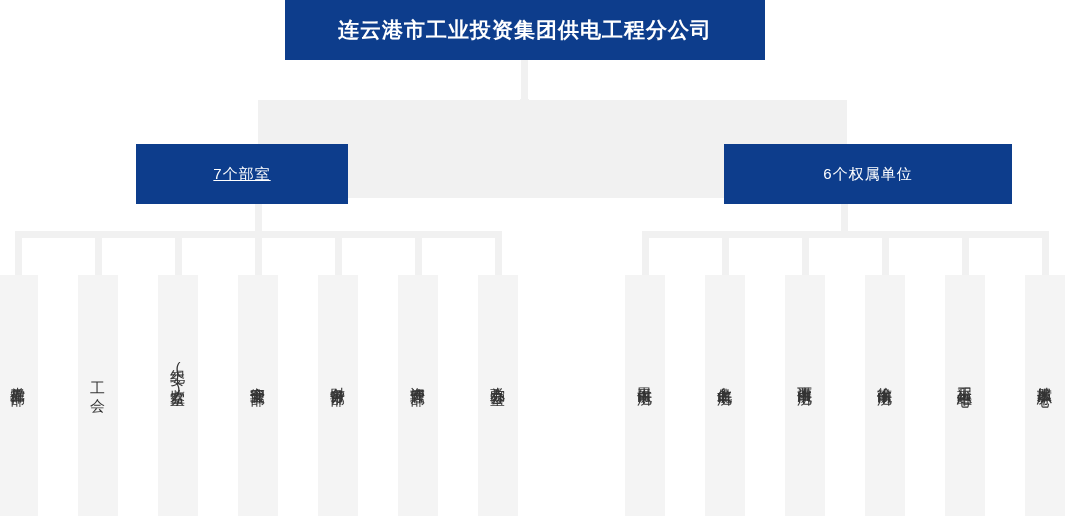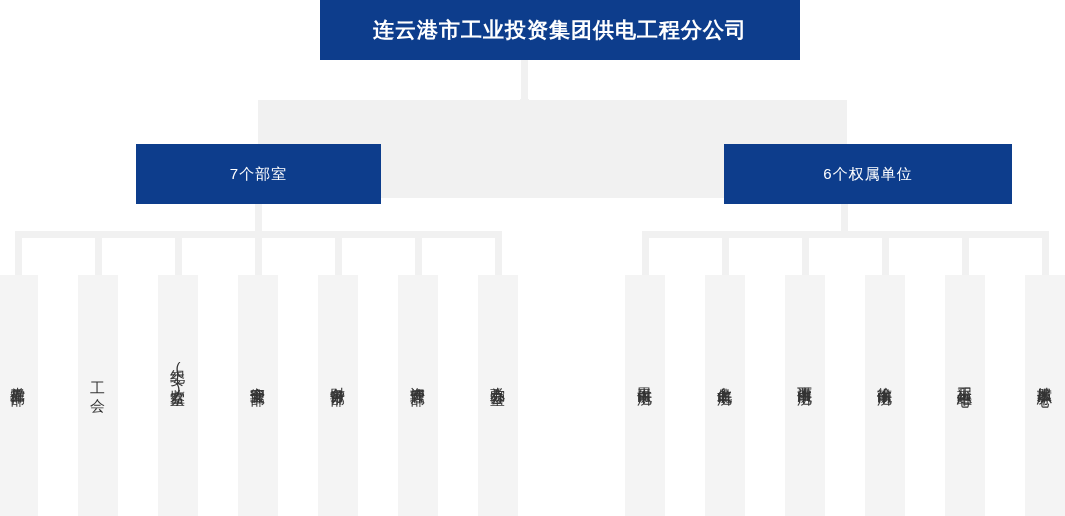--- a/index.html
+++ b/index.html
@@ -38,38 +38,37 @@
     height: 60px;
     background: #0d3d8c;
     color: #ffffff;
     display: flex;
     align-items: center;
     justify-content: center;
     font-size: 21px;
     font-weight: bold;
     letter-spacing: 1px;
     z-index: 5;
-    margin-left: 35px;
   }
 
   
   .node-l2 {
     position: absolute;
     top: 144px;
     height: 60px;
     background: #0d3d8c;
     color: #ffffff;
     display: flex;
     align-items: center;
     justify-content: center;
     font-size: 15px;
     letter-spacing: 1px;
     z-index: 5;
   }
-  .node-l2.left  { left: 136px; width: 245px; }
+  .node-l2.left  { left: 136px; width: 212px; text-decoration: underline; }
   .node-l2.right { left: 724px; width: 288px; }
 
   
   .node-leaf {
     position: absolute;
     top: 275px;
     width: 40px;
     height: 241px;
     background: #f4f4f4;
     z-index: 4;

